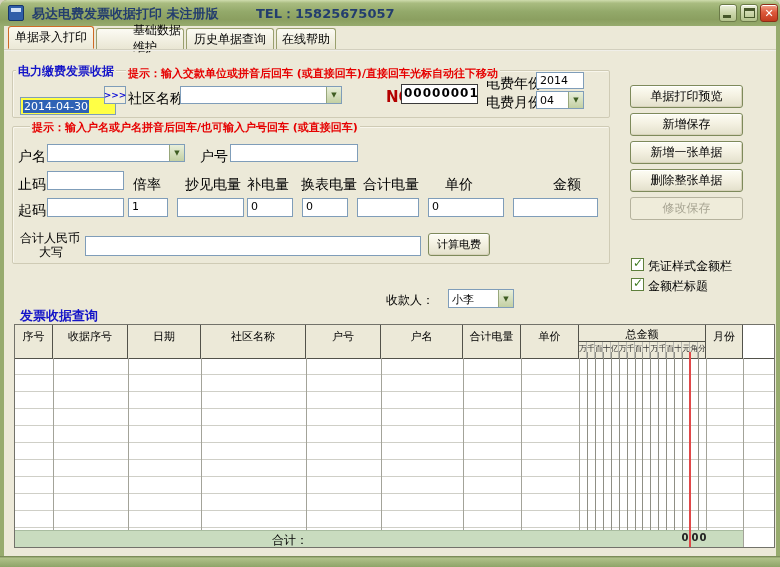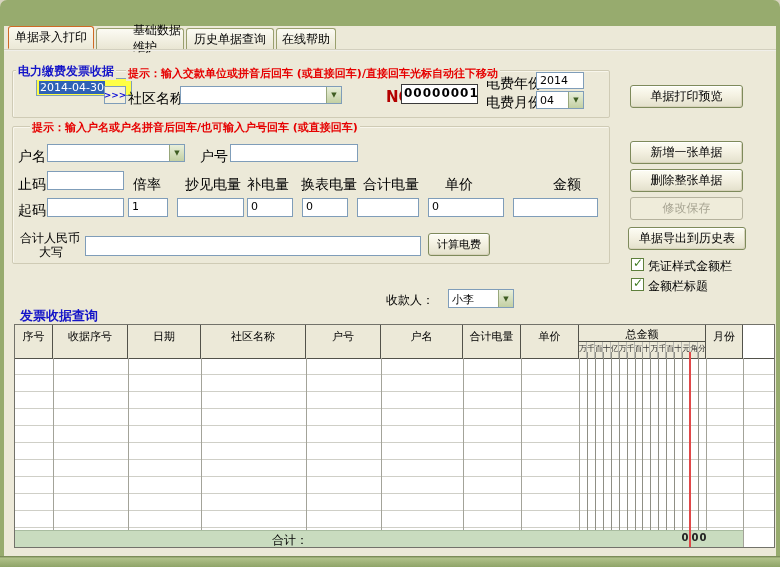--- a/index.html
+++ b/index.html
@@ -65,20 +65,34 @@
   .totalrow .tlabel { position:absolute; left:257px; top:1px; font-size:12px; color:#000; }
   .tdigit { position:absolute; top:207px; width:8px; text-align:center; font-size:10px; font-weight:bold; color:#222; z-index:3; }
   .bottomedge { position:absolute; left:0; top:556px; width:780px; height:11px;
     background:linear-gradient(180deg,#6d7d4a 0%,#b0c189 20%,#8fa468 100%); }
 </style>
 </head>
 <body>
 
 <div class="window">
 
+  <div class="titlebar">
+    <span class="app-icon"></span>
+    <span class="title-text">易达电费发票收据打印 未注册版</span>
+    <span class="title-tel">TEL：15825675057</span>
+    <span class="tb-btn" style="left:719px;">
+        <span class="min-glyph"></span>
+      </span>
+    <span class="tb-btn" style="left:740px;">
+        <span class="max-glyph"></span>
+      </span>
+    <span class="tb-btn close" style="left:760px;">
+        <span>✕</span>
+      </span>
+  </div>
 
   <div class="client">
 
     <div class="tab active" style="left:4px;top:0;width:86px;height:23px;">
         <span>单据录入打印</span>
       </div>
     <div class="tab" style="left:92px;top:2px;width:88px;height:21px;padding-left:36px;">
         <span>基础数据维护</span>
       </div>
     <div class="tab" style="left:182px;top:2px;width:88px;height:21px;">
@@ -86,21 +100,21 @@
       </div>
     <div class="tab" style="left:272px;top:2px;width:60px;height:21px;">
         <span>在线帮助</span>
       </div>
     <div class="tabline"></div>
 
     <div class="frame" style="left:8px;top:44px;width:598px;height:48px;"></div>
     <span class="cap-blue" style="left:12px;top:37px;">电力缴费发票收据</span>
     <span class="hint" style="left:122px;top:40px;">提示：输入交款单位或拼音后回车 (或直接回车)/直接回车光标自动往下移动</span>
 
-    <div class="datefield" style="left:16px;top:52px;width:96px;height:18px;margin-left:16px;">
+    <div class="datefield" style="left:16px;top:71px;width:96px;height:18px;">
       <span class="sel">2014-04-30</span>
     </div>
     <div class="expandbtn" style="left:100px;top:60px;width:22px;height:18px;">&gt;&gt;&gt;</div>
 
     <span class="lbl" style="left:124px;top:64px;">社区名称：</span>
     <div class="combo" style="left:176px;top:60px;width:162px;height:18px;">
       <span class="arrow">▼</span>
     </div>
 
     <span class="no-lbl" style="left:382px;top:62px;">NO</span>
@@ -149,24 +163,24 @@
     <div class="inp" style="left:81px;top:210px;width:336px;height:20px;"></div>
     <div class="btn" style="left:424px;top:207px;width:62px;height:23px;font-size:11px;">计算电费</div>
 
     <span class="lbl12" style="left:382px;top:266px;">收款人：</span>
     <div class="combo" style="left:444px;top:263px;width:66px;height:19px;">
       <span class="val">小李</span>
       <span class="arrow">▼</span>
     </div>
 
     <div class="btn" style="left:626px;top:59px;width:113px;height:23px;">单据打印预览</div>
+    <div class="btn" style="left:626px;top:87px;width:113px;height:23px;">新增保存</div>
     <div class="btn" style="left:626px;top:115px;width:113px;height:23px;">新增一张单据</div>
     <div class="btn disabled" style="left:626px;top:171px;width:113px;height:23px;">修改保存</div>
     <div class="btn" style="left:626px;top:143px;width:113px;height:23px;">删除整张单据</div>
-    <div class="btn" style="left:624px;top:201px;width:118px;height:23px;">单据导出到历史表</div>
 
     <div class="chkbox" style="left:627px;top:232px;">
         <span>✓</span>
       </div>
     <span class="lbl12" style="left:644px;top:232px;">凭证样式金额栏</span>
     <div class="chkbox" style="left:627px;top:252px;">
         <span>✓</span>
       </div>
     <span class="lbl12" style="left:644px;top:252px;">金额栏标题</span>
 

